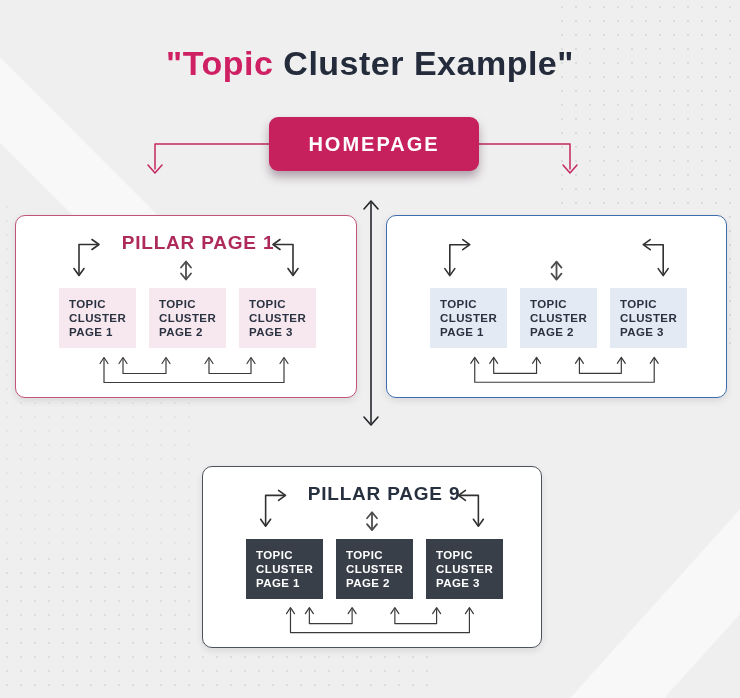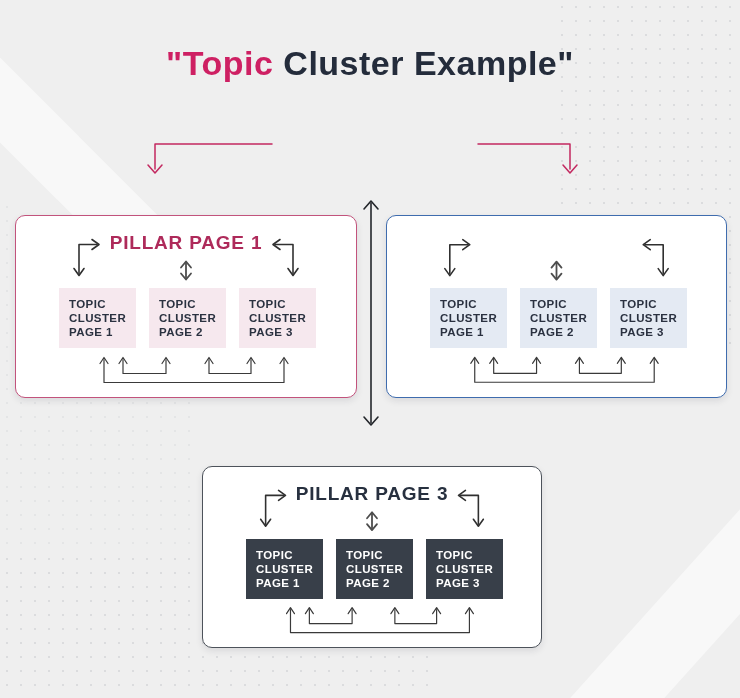--- a/index.html
+++ b/index.html
@@ -38,21 +38,21 @@
   .connector-svg{position:absolute; left:0; top:0; z-index:1; pointer-events:none;}
   
   .panel{
     position:absolute; background:#ffffff; border-radius:10px; z-index:2;
     box-shadow:0 3px 7px rgba(30,30,50,.10);
   }
   .panel.pink{left:15px; top:215px; width:340px; height:181px; border:1.5px solid #c2537c;}
   .panel.blue{left:386px; top:215px; width:339px; height:181px; border:1.5px solid #3f6cae;}
   .panel.dark{left:202px; top:466px; width:338px; height:180px; border:1.5px solid #4d535b;}
   .panel-title{
-    position:absolute; left:0; top:16px; width:100%; text-align:center;
+    position:absolute; left:12px; top:16px; width:100%; text-align:center;
     font-size:19px; font-weight:800; letter-spacing:.8px;
   }
   .panel.pink .panel-title{color:#ae2a5a;}
   .panel.blue .panel-title{color:#2061ad;}
   .panel.dark .panel-title{color:#27303f;}
   .panel-arrows{position:absolute; left:0; top:0; width:100%; height:100%;}
   .tc-box{
     position:absolute; top:72px; width:77px; height:60px;
     box-sizing:border-box; padding:9px 14px 0 10px;
     font-size:11.5px; line-height:14px; font-weight:700; letter-spacing:.4px;
@@ -105,20 +105,23 @@
           <path d="M88,143 V166 H268 V143"></path>
           <path d="M84,147 L88,141 L92,147"></path>
           <path d="M264,147 L268,141 L272,147"></path>
         </g>
       </symbol>
     </defs>
   </svg>
 
   <h1 class="main-title"><span class="accent">"Topic</span><span> Cluster Example"</span></h1>
 
+  <div class="homepage-btn">
+    <span>HOMEPAGE</span>
+  </div>
 
   <svg class="connector-svg" width="740" height="698" viewBox="0 0 740 698">
     <g stroke="#c32960" stroke-width="1.5" fill="none" stroke-linecap="round" stroke-linejoin="round">
       <path d="M272,144 H155 V169"></path>
       <path d="M148,165 L155,173 L162,165"></path>
       <path d="M478,144 H570 V169"></path>
       <path d="M563,165 L570,173 L577,165"></path>
     </g>
     <g stroke="#23262b" stroke-width="1.6" fill="none" stroke-linecap="round" stroke-linejoin="round">
       <path d="M371,203 V423"></path>
@@ -155,21 +158,21 @@
 PAGE 2</div>
     <div class="tc-box b3">TOPIC
 CLUSTER
 PAGE 3</div>
   </section>
 
   <section class="panel dark">
     <svg class="panel-arrows" viewBox="0 0 340 180">
       <use href="#panel-arrows-sym" width="340" height="180"></use>
     </svg>
-    <div class="panel-title">PILLAR PAGE 3</div>
+    <div class="panel-title">PILLAR PAGE 9</div>
     <div class="tc-box b1">TOPIC
 CLUSTER
 PAGE 1</div>
     <div class="tc-box b2">TOPIC
 CLUSTER
 PAGE 2</div>
     <div class="tc-box b3">TOPIC
 CLUSTER
 PAGE 3</div>
   </section>

